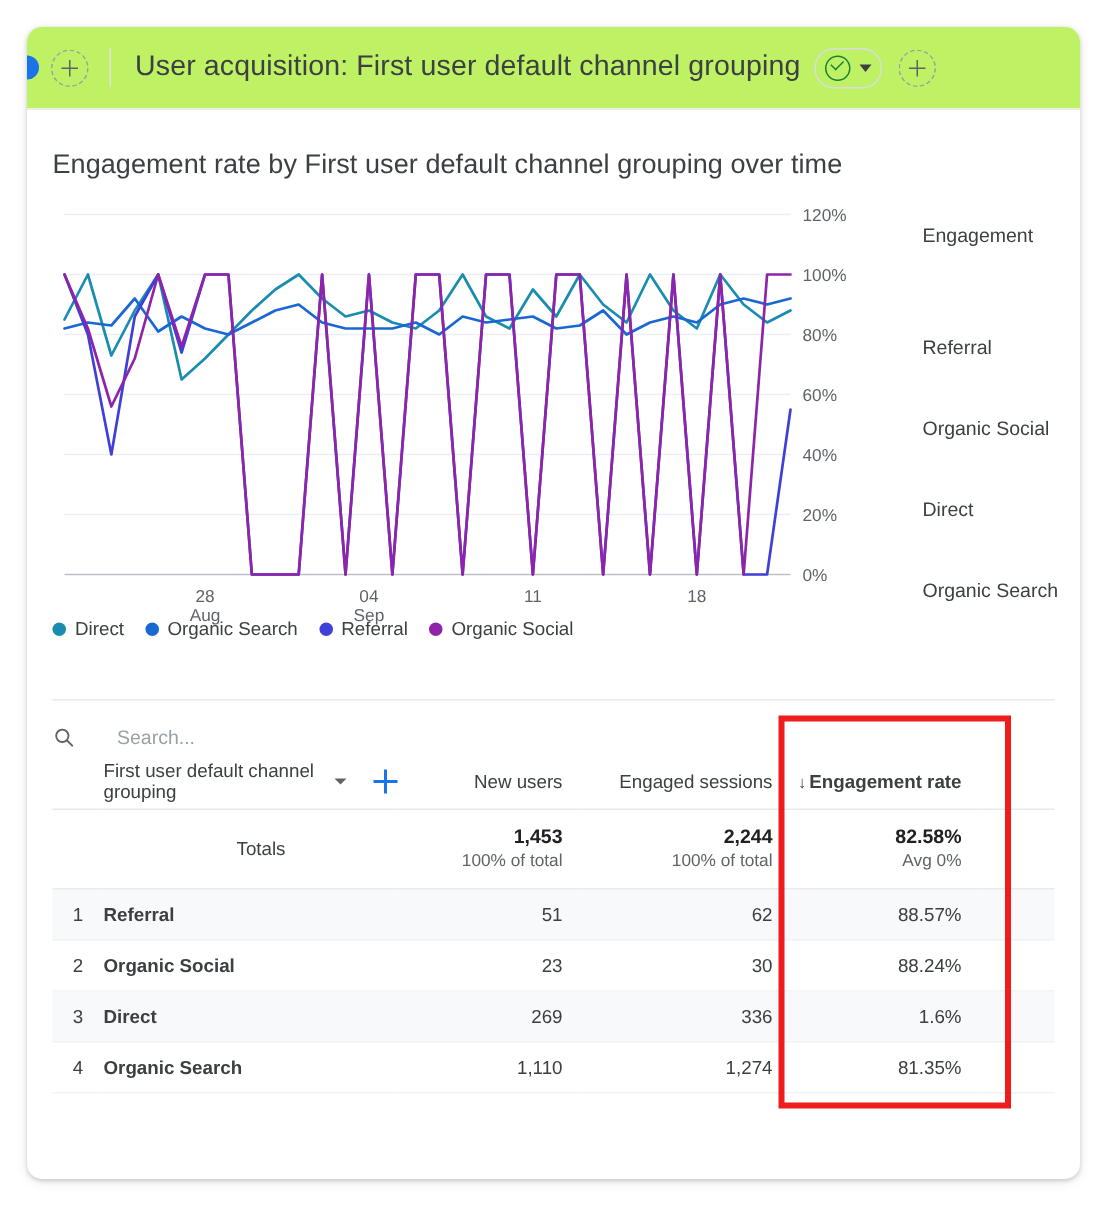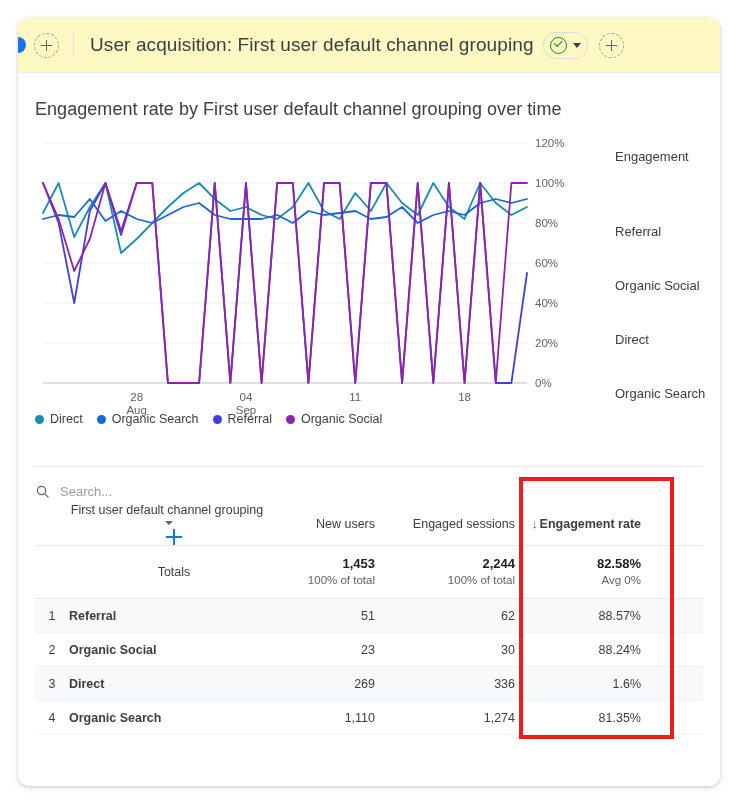--- a/index.html
+++ b/index.html
@@ -27,21 +27,21 @@
     background: #ffffff;
     border-radius: 10px;
     box-shadow: 0 1px 3px rgba(60,64,67,0.22), 0 2px 8px rgba(60,64,67,0.10);
     overflow: hidden;
   }
 
   
   .card-header {
     position: relative;
     height: 54px;
-    background: #fef9c3;
+    background: #bef264;
     border-bottom: 1px solid #ececec;
     display: flex;
     align-items: center;
   }
   .blue-nub {
     position: absolute;
     left: -8px;
     top: 19px;
     width: 16px;
     height: 16px;
@@ -175,20 +175,21 @@
   .search-icon { width: 15px; height: 15px; flex: 0 0 auto; }
   .search-input {
     border: none;
     outline: none;
     font-family: "Liberation Sans", sans-serif;
     font-size: 13px;
     color: #3c4043;
     background: transparent;
     width: 250px;
     padding: 0;
+    margin-left: 18px;
   }
   .search-input::placeholder { color: #9aa0a6; }
 
   
   .table-wrap {
     position: absolute;
     left: 17px;
     top: 485px;
     width: 668px;
   }
@@ -208,21 +209,21 @@
 
   thead th {
     height: 36px;
     font-weight: normal;
     color: #5f6368;
     border-bottom: 1px solid #e8eaed;
   }
   th.th-dim { text-align: left; }
   th.th-num { text-align: right; padding-right: 14px !important; }
   th.th-er  { text-align: right; padding-right: 14px !important; color: #202124; font-weight: bold; }
-  .dim-header-inner { display: flex; align-items: center; gap: 4px; flex-direction: column; }
+  .dim-header-inner { display: flex; align-items: center; gap: 4px; }
   .dim-caret {
     width: 0; height: 0;
     border-left: 4px solid transparent;
     border-right: 4px solid transparent;
     border-top: 4.5px solid #5f6368;
     margin-left: 3px;
   }
   .blue-plus {
     position: relative;
     width: 16px; height: 16px;

